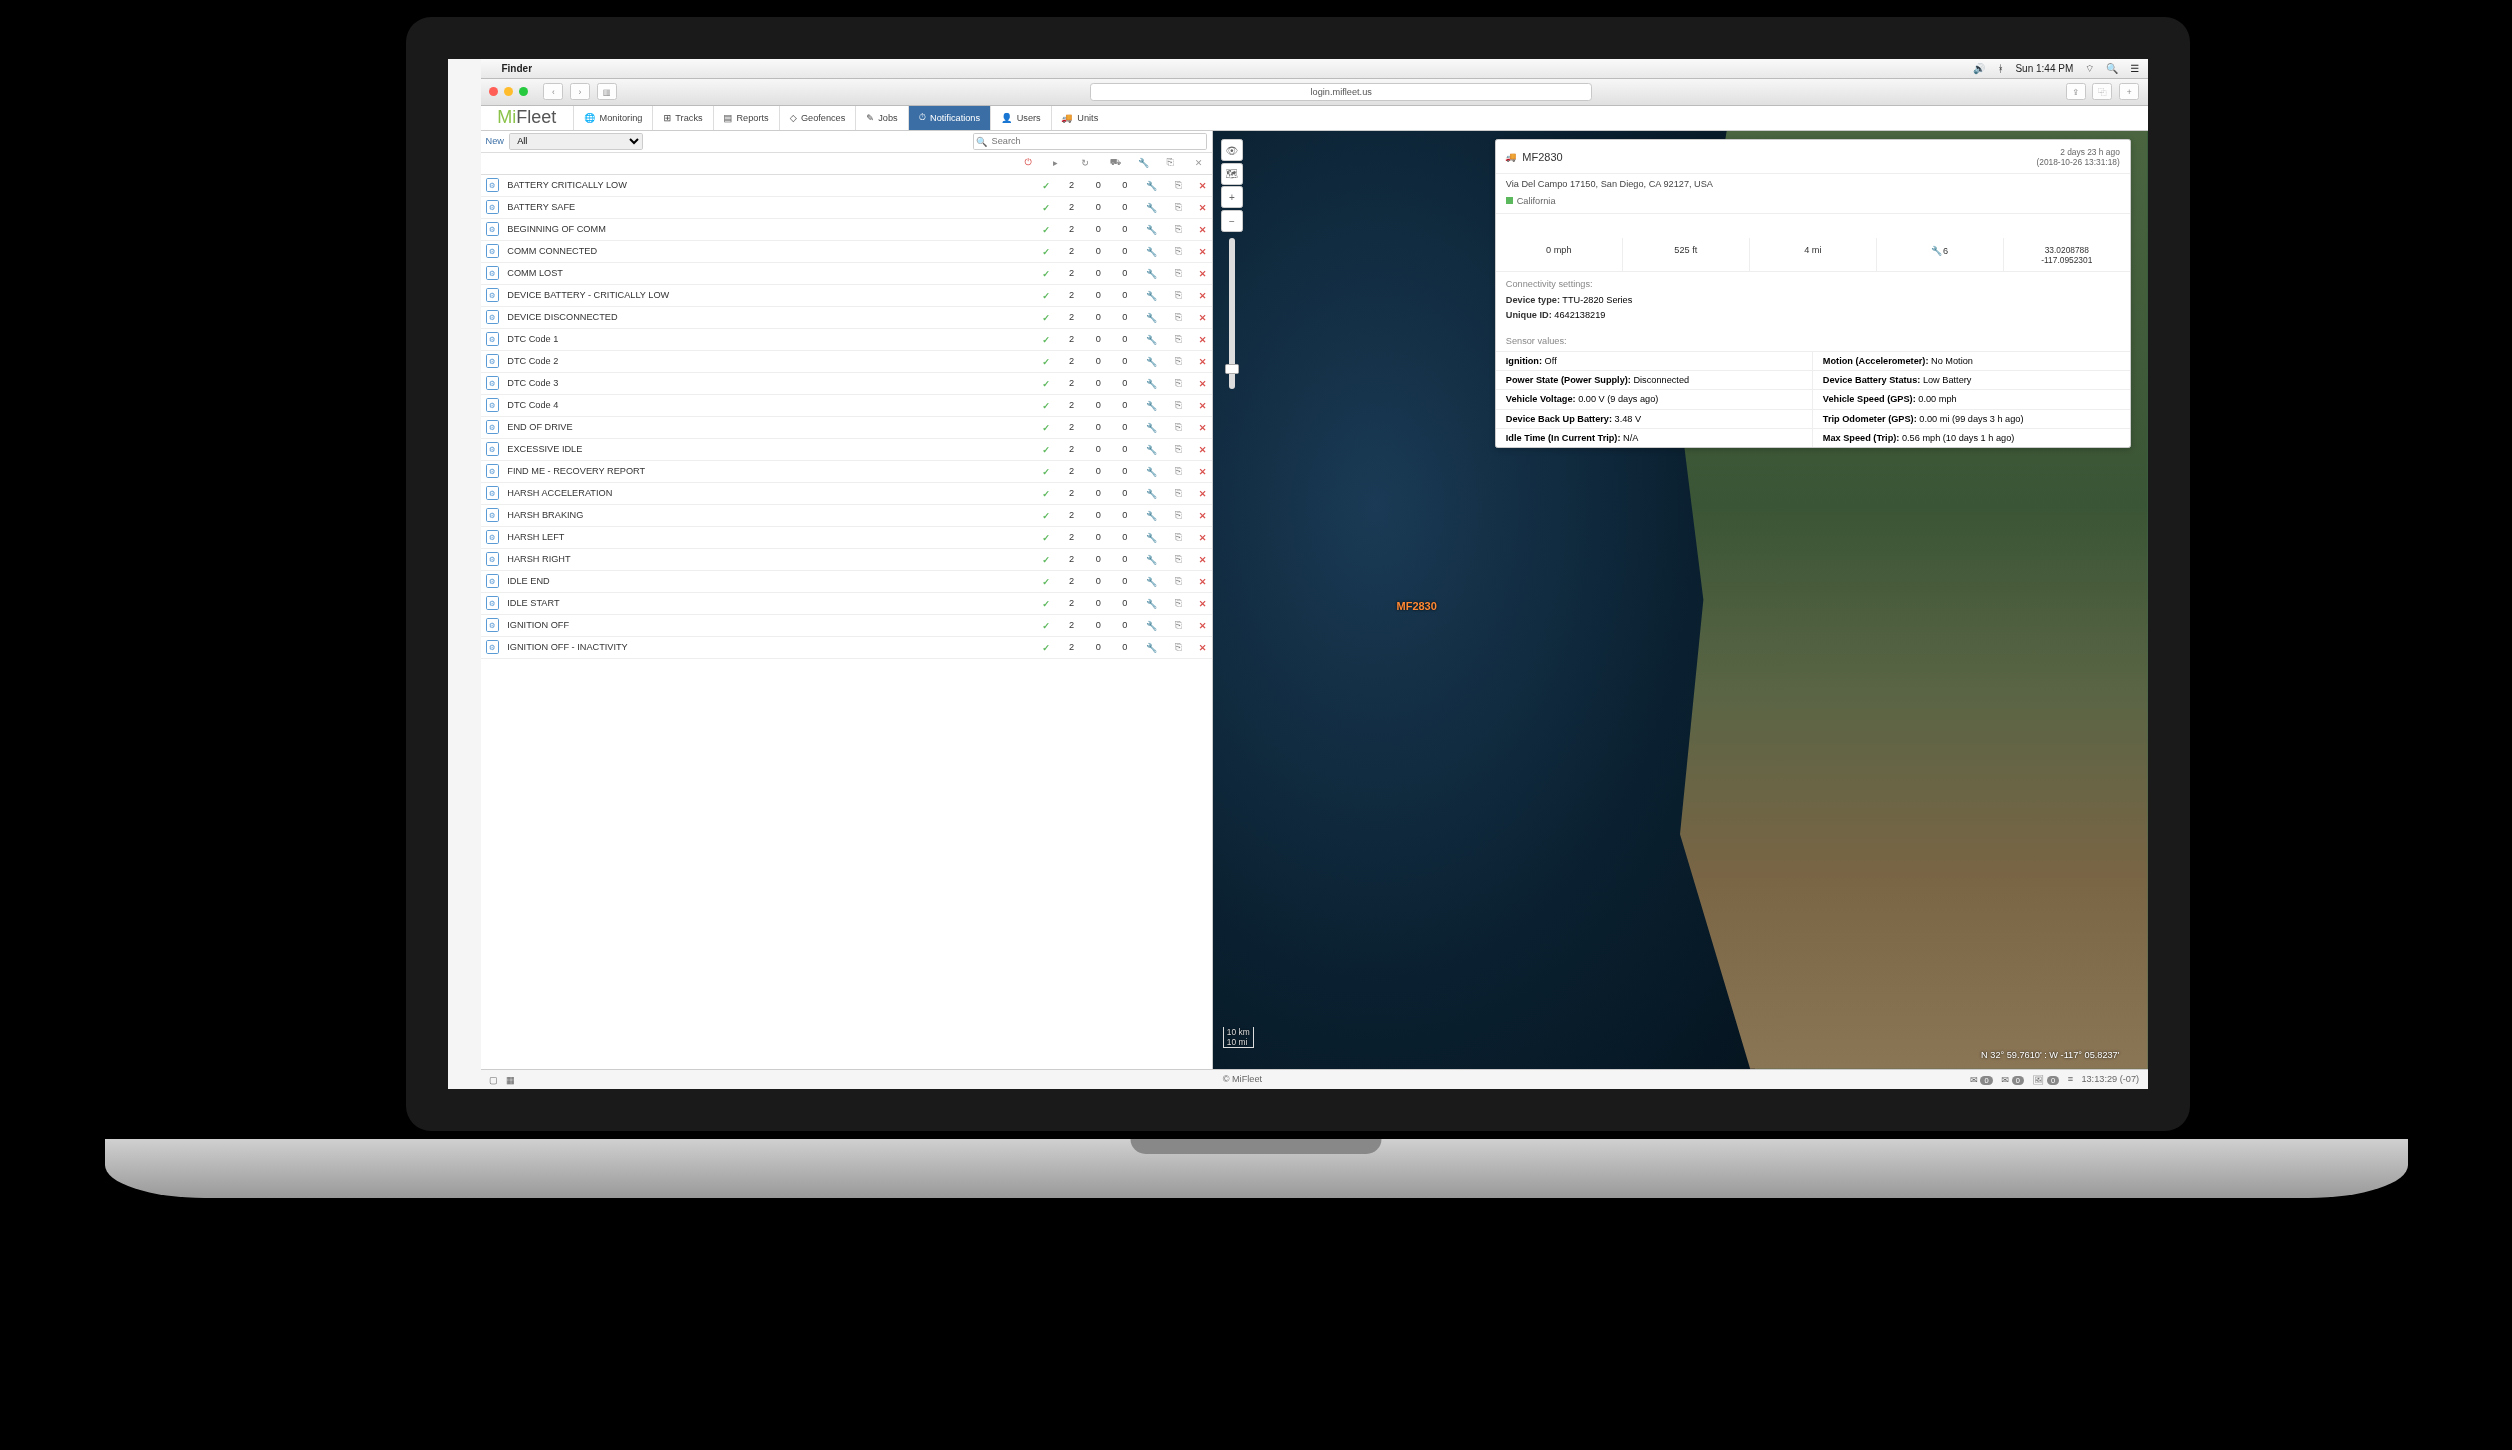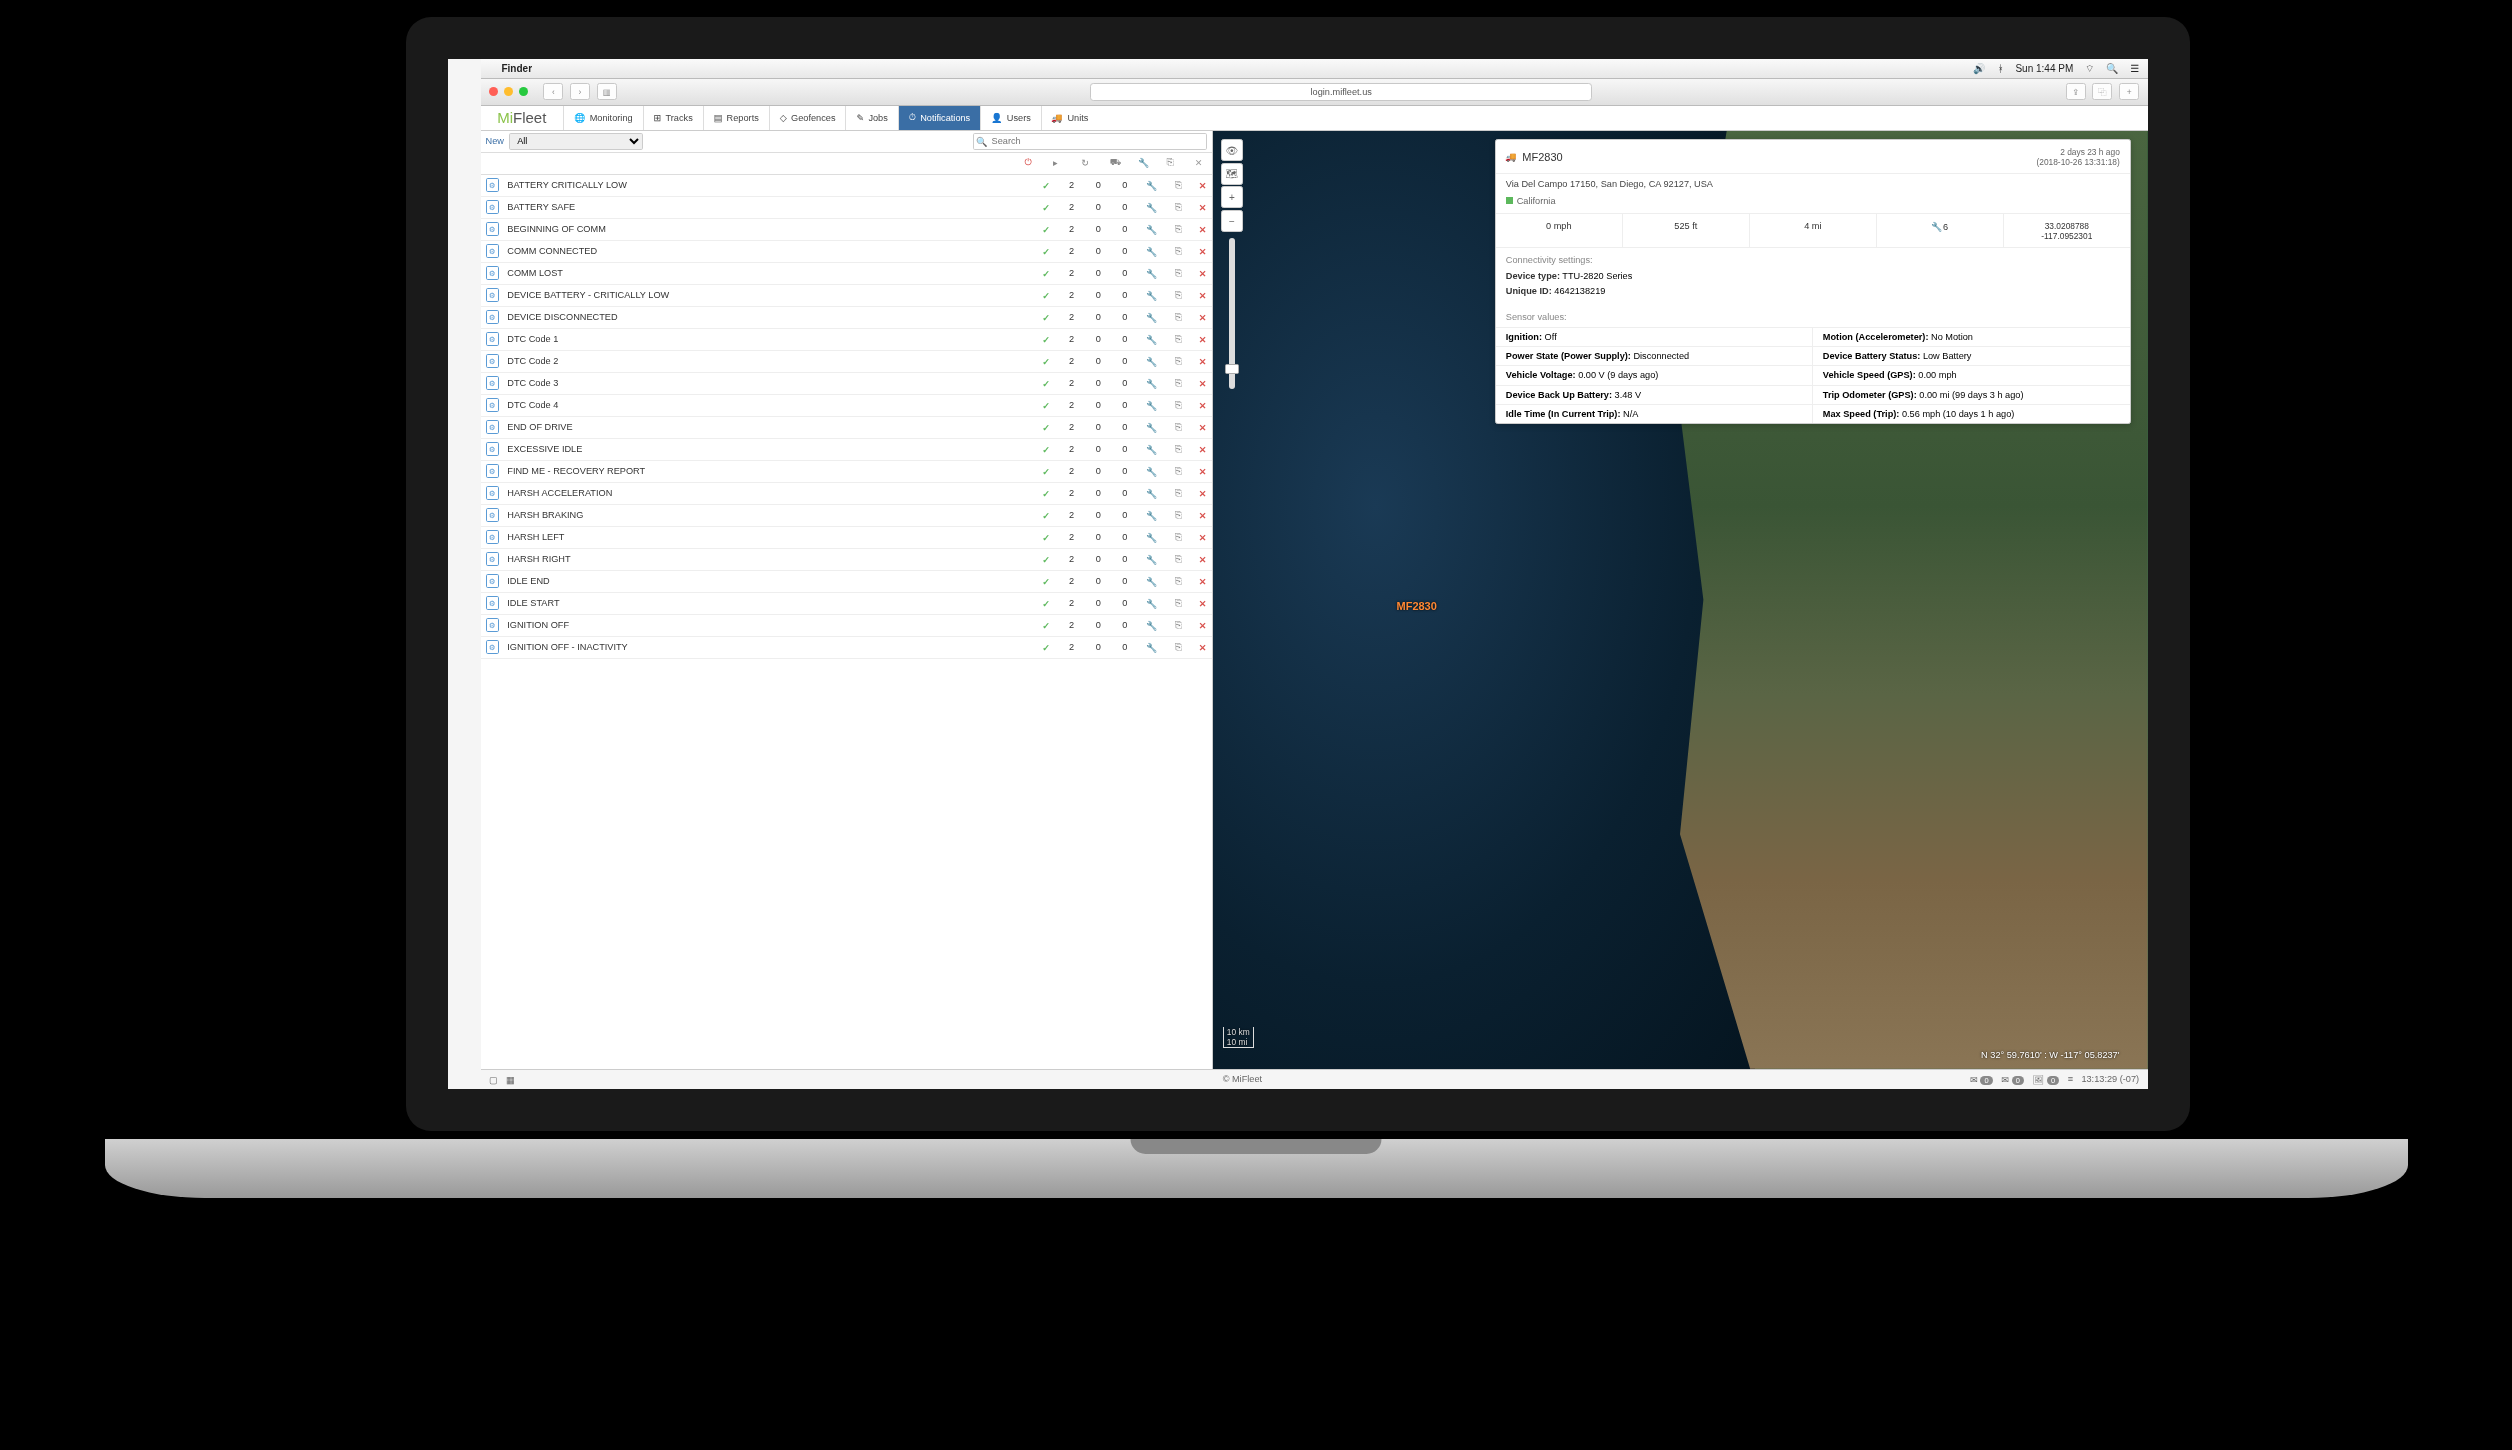--- a/index.html
+++ b/index.html
@@ -14,21 +14,21 @@
 .browser-toolbar { height: 27px; background: linear-gradient(#f7f7f7, #e0e0e0); border-bottom: 0.8px solid #bbb; display: flex; align-items: center; padding: 0 8.4px; gap: 6.7px; }
 .traffic-lights { display: flex; gap: 5.9px; margin-right: 8.4px; }
 .traffic-light { width: 9.2px; height: 9.2px; border-radius: 50%; }
 .tl-red { background: #ff5f56; }
 .tl-yellow { background: #ffbd2e; }
 .tl-green { background: #27c93f; }
 .nav-btn { width: 20px; height: 16.7px; background: #fdfdfd; border: 0.8px solid #c8c8c8; border-radius: 2.5px; display: flex; align-items: center; justify-content: center; color: #888; font-size: 8.4px; }
 .url-bar { flex: 1; max-width: 502px; margin: 14px auto; height: 18.4px; background: #fff; border: 0.8px solid #c8c8c8; border-radius: 3.3px; display: flex; align-items: center; justify-content: center; font-size: 9.2px; color: #555; }
 .app { height: calc(100% - 47px); display: flex; flex-direction: column; background: #fff; }
 .app-header { height: 25px; border-bottom: 0.8px solid #ccc; display: flex; align-items: center; }
-.logo { padding: 0 16.7px; font-size: 15px; font-weight: 300; }
+.logo { padding: 0 16.7px; font-size: 18px; font-weight: 300; }
 .logo .mi { color: #8bc34a; }
 .logo .fleet { color: #555; }
 .tabs { display: flex; height: 100%; }
 .tab { padding: 0 10px; display: flex; align-items: center; gap: 4.2px; border-left: 0.8px solid #ddd; cursor: pointer; font-size: 9.2px; color: #444; }
 .tab.active { background: #3a6ea5; color: #fff; }
 .app-body { flex: 1; display: flex; overflow: hidden; }
 .left-panel { width: 732px; display: flex; flex-direction: column; border-right: 0.8px solid #ccc; }
 .filter-bar { height: 22px; border-bottom: 0.8px solid #ddd; display: flex; align-items: center; padding: 0 5px; gap: 5px; }
 .filter-bar .new { color: #3a6ea5; cursor: pointer; }
 .filter-select { width: 134px; height: 16.7px; border: 0.8px solid #ccc; border-radius: 1.7px; padding: 0 3.3px; font-size: 9.2px; }
@@ -56,21 +56,21 @@
 .zoom-slider { width: 6.7px; height: 151px; background: #ddd; border-radius: 3.3px; margin: 4.2px auto; position: relative; }
 .zoom-thumb { position: absolute; left: -3.3px; top: 126px; width: 13.4px; height: 10px; background: #fff; border: 0.8px solid #aaa; border-radius: 1.7px; }
 .unit-popup { position: absolute; right: 16.7px; top: 8.4px; width: 636px; background: #fff; border: 0.8px solid #ccc; border-radius: 2.5px; box-shadow: 0 1.7px 6.7px rgba(0,0,0,0.2); font-size: 9.2px; }
 .popup-header { padding: 6.7px 10px; display: flex; align-items: center; border-bottom: 0.8px solid #eee; }
 .popup-header .unit-name { font-size: 11px; color: #333; font-weight: normal; }
 .popup-header .timestamp { margin-left: auto; text-align: right; color: #666; font-size: 8.4px; }
 .popup-addr { padding: 5px 10px; color: #444; }
 .popup-geofence { padding: 1.7px 10px 6.7px; color: #666; }
 .popup-geofence .dot { display: inline-block; width: 6.7px; height: 6.7px; background: #5cb85c; margin-right: 4.2px; }
 .stats-row { display: flex; border-top: 0.8px solid #eee; border-bottom: 0.8px solid #eee; }
-.stat { flex: 1; padding: 6.7px; text-align: center; border-right: 0.8px solid #eee; color: #333; }
+.stat { flex: 1; padding: 6.7px; text-align: center; border-right: 0.8px solid #eee; color: #333; margin-top: 24px; }
 .stat:last-child { border-right: none; }
 .stat.coords { font-size: 8.4px; }
 .popup-section { padding: 6.7px 10px; }
 .popup-section .section-title { color: #888; margin-bottom: 3.3px; }
 .popup-section .kv { padding: 2.5px 0; }
 .popup-section .kv b { color: #333; }
 .sensor-grid { display: grid; grid-template-columns: 1fr 1fr; }
 .sensor-cell { padding: 4.2px 10px; border-top: 0.8px solid #eee; border-right: 0.8px solid #eee; }
 .sensor-cell:nth-child(2n) { border-right: none; }
 .unit-marker { position: absolute; left: 184px; top: 469px; color: #ff8833; font-weight: bold; font-size: 11px; text-shadow: 0 0 2.5px #000; }

